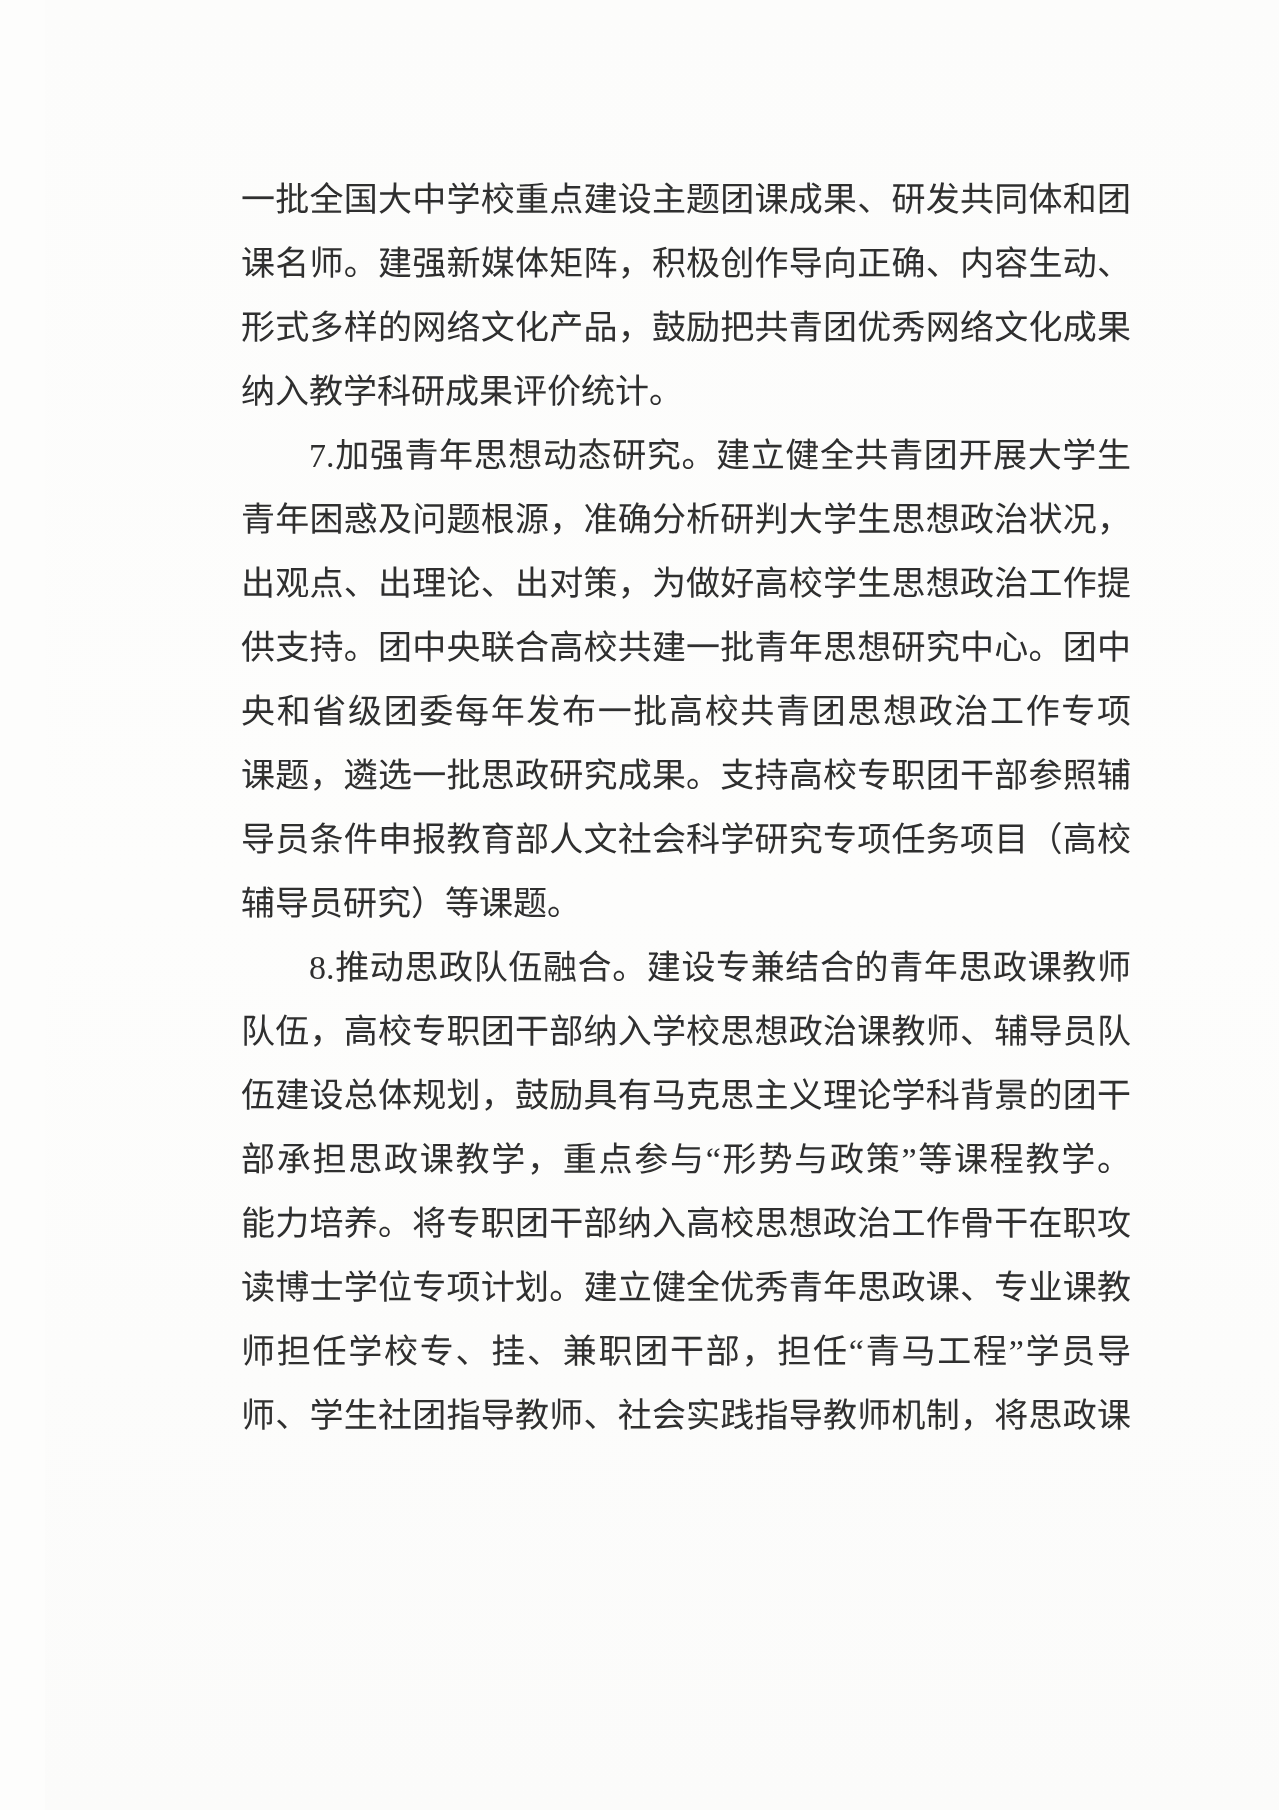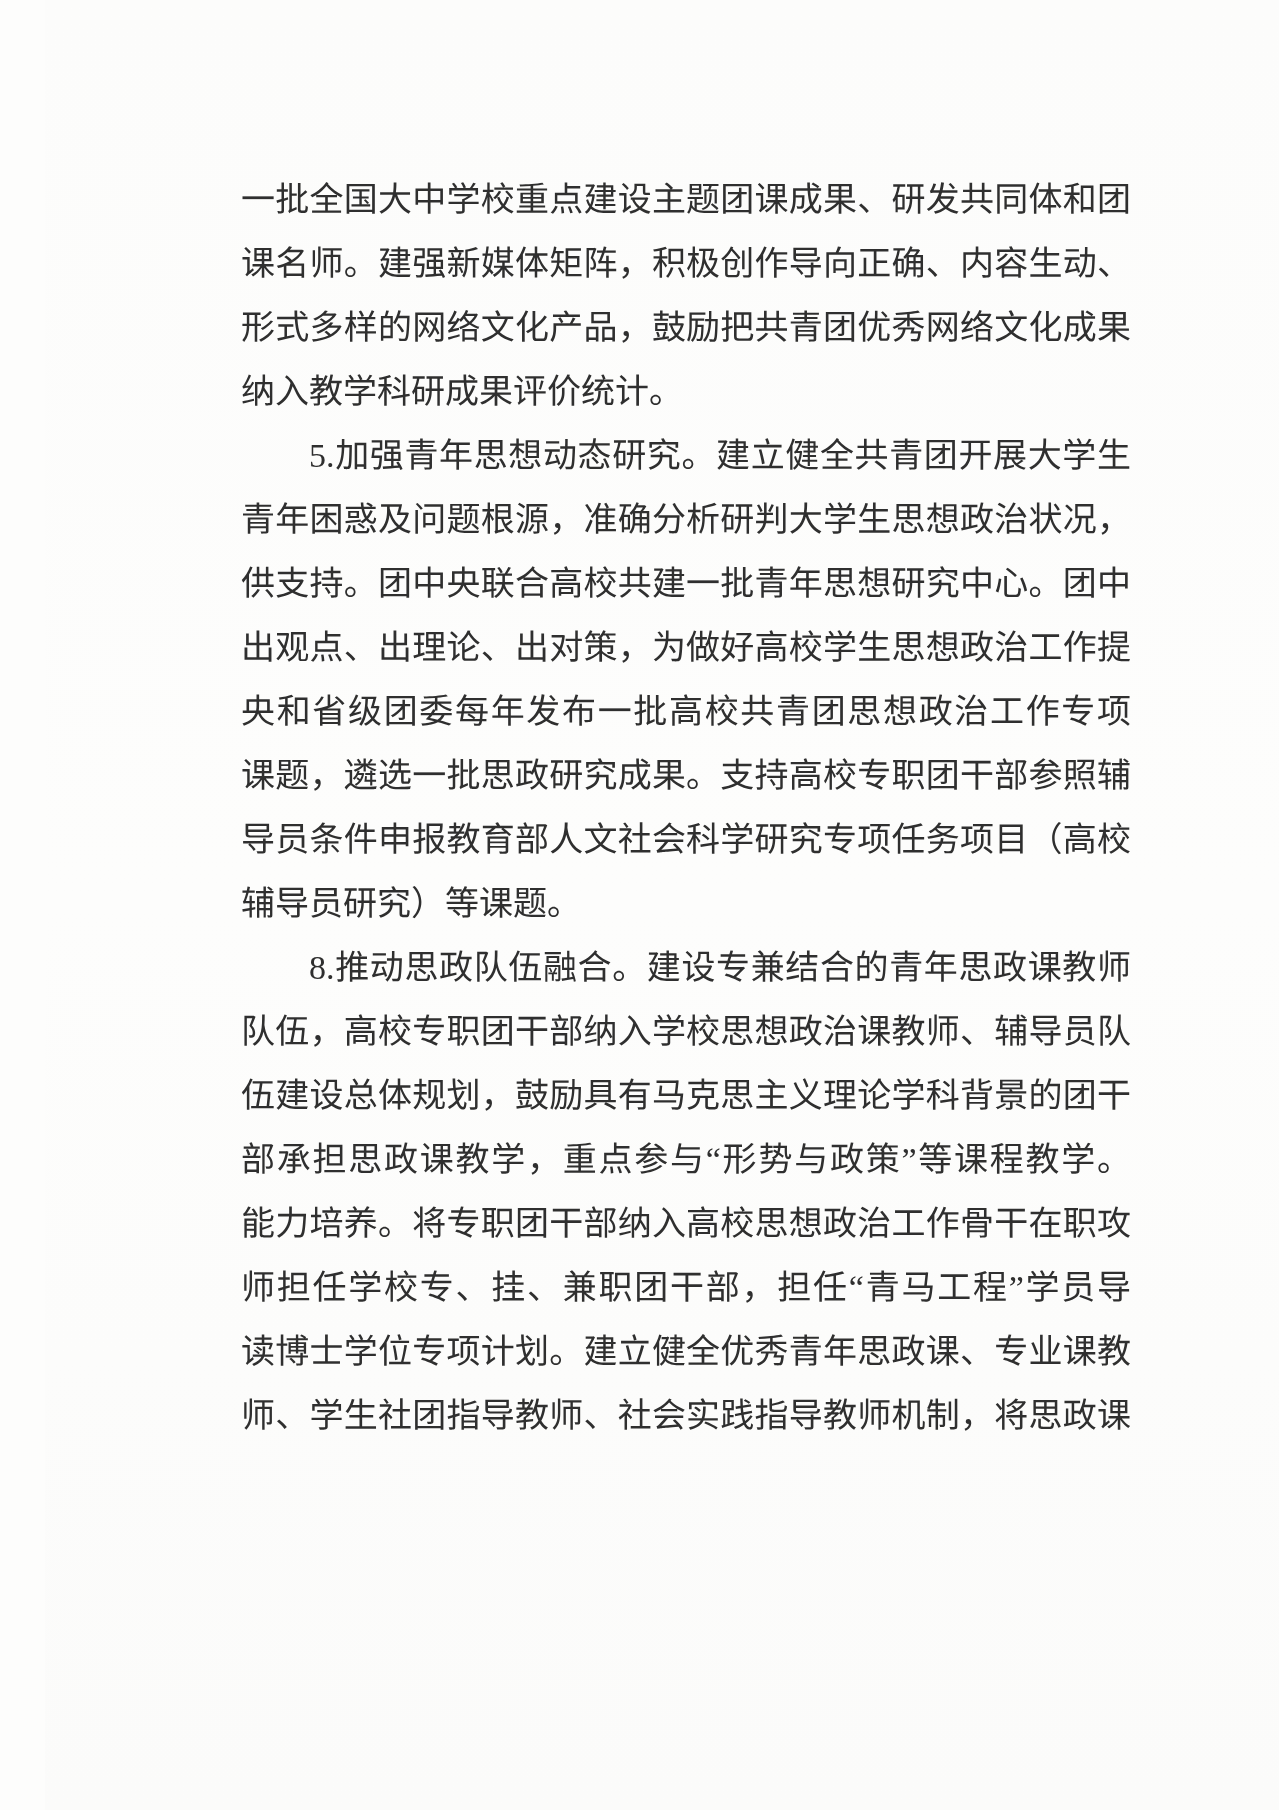--- a/index.html
+++ b/index.html
@@ -48,34 +48,34 @@
 <main class="page">
 
   <section class="paragraph">
     <div class="line">一批全国大中学校重点建设主题团课成果、研发共同体和团</div>
     <div class="line">课名师。建强新媒体矩阵，积极创作导向正确、内容生动、</div>
     <div class="line">形式多样的网络文化产品，鼓励把共青团优秀网络文化成果</div>
     <div class="line para-end">纳入教学科研成果评价统计。</div>
   </section>
 
   <section class="paragraph">
-    <div class="line indent">5.加强青年思想动态研究。建立健全共青团开展大学生</div>
+    <div class="line indent">7.加强青年思想动态研究。建立健全共青团开展大学生</div>
     <div class="line">青年困惑及问题根源，准确分析研判大学生思想政治状况，</div>
+    <div class="line">出观点、出理论、出对策，为做好高校学生思想政治工作提</div>
     <div class="line">供支持。团中央联合高校共建一批青年思想研究中心。团中</div>
-    <div class="line">出观点、出理论、出对策，为做好高校学生思想政治工作提</div>
     <div class="line">央和省级团委每年发布一批高校共青团思想政治工作专项</div>
     <div class="line">课题，遴选一批思政研究成果。支持高校专职团干部参照辅</div>
     <div class="line">导员条件申报教育部人文社会科学研究专项任务项目（高校</div>
     <div class="line para-end">辅导员研究）等课题。</div>
   </section>
 
   <section class="paragraph">
     <div class="line indent">8.推动思政队伍融合。建设专兼结合的青年思政课教师</div>
     <div class="line">队伍，高校专职团干部纳入学校思想政治课教师、辅导员队</div>
     <div class="line">伍建设总体规划，鼓励具有马克思主义理论学科背景的团干</div>
     <div class="line">部承担思政课教学，重点参与“形势与政策”等课程教学。</div>
     <div class="line">能力培养。将专职团干部纳入高校思想政治工作骨干在职攻</div>
+    <div class="line">读博士学位专项计划。建立健全优秀青年思政课、专业课教</div>
     <div class="line">师担任学校专、挂、兼职团干部，担任“青马工程”学员导</div>
-    <div class="line">读博士学位专项计划。建立健全优秀青年思政课、专业课教</div>
     <div class="line">师、学生社团指导教师、社会实践指导教师机制，将思政课</div>
   </section>
 
 </main>
 
 </body></html>

